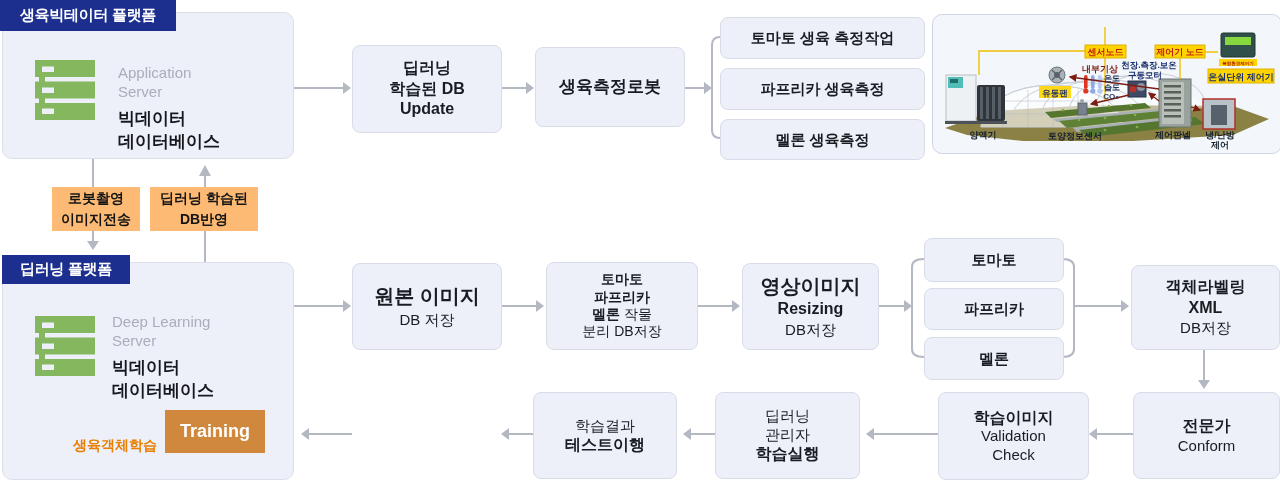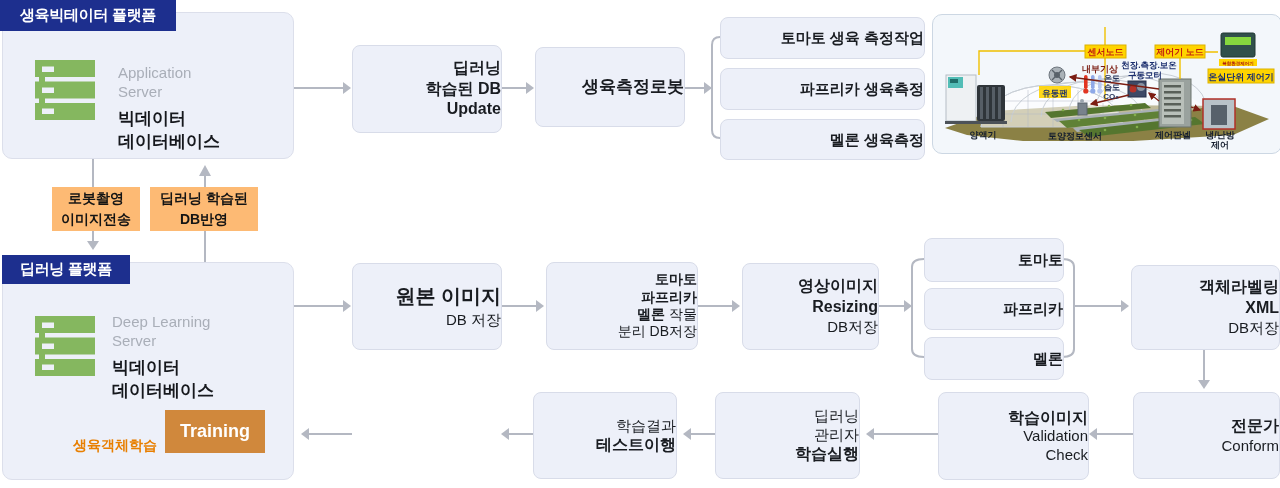--- a/index.html
+++ b/index.html
@@ -3,21 +3,21 @@
 <meta charset="utf-8">
 <style>
   html,body{margin:0;padding:0;background:#fff;}
   .canvas{position:relative;width:1280px;height:488px;background:#ffffff;
           font-family:"Liberation Sans",sans-serif;overflow:hidden;}
   .wires{position:absolute;left:0;top:0;z-index:0;}
   .badge{position:absolute;z-index:3;background:#1d2f8e;color:#fff;font-weight:700;
          font-size:15px;display:flex;align-items:center;justify-content:center;letter-spacing:-0.3px;}
   .panel{position:absolute;z-index:1;background:#edf0f9;border:1px solid #dcdfeb;border-radius:10px;}
   .fbox{position:absolute;z-index:2;background:#edf0f9;border:1px solid #d8dce9;border-radius:8px;
-        display:flex;flex-direction:column;align-items:flex-end;justify-content:center;
+        display:flex;flex-direction:column;align-items:center;justify-content:center;
         text-align:center;color:#191c21;font-size:15px;line-height:1.28;}
   .fbox span{display:block;}
   .fbox .inl{display:inline;}
   .b{font-weight:700;}
   .glabel{position:absolute;z-index:2;background:#fdba74;color:#141414;font-size:14px;font-weight:600;
           line-height:1.5;display:flex;flex-direction:column;align-items:center;justify-content:center;text-align:center;}
   .servcol{position:absolute;z-index:2;}
   .servtype{color:#a9aeb8;font-size:15px;line-height:19px;}
   .servname{color:#16181d;font-size:17px;font-weight:700;line-height:23px;margin-top:4px;}
   .training{position:absolute;z-index:2;background:#d0883c;color:#fff;font-weight:700;font-size:18px;
@@ -294,21 +294,21 @@
     <span class="b" style="font-size:20px;">원본 이미지</span>
     <span>DB 저장</span>
   </div>
   <div class="fbox" style="left:546px;top:262px;width:150px;height:86px;font-size:14px;line-height:1.24;">
     <span class="b">토마토</span>
     <span class="b">파프리카</span>
     <span><span class="inl b">멜론</span><span class="inl"> 작물</span></span>
     <span>분리 DB저장</span>
   </div>
   <div class="fbox" style="left:742px;top:263px;width:135px;height:85px;">
-    <span class="b" style="font-size:16px;">영상이미지</span>
+    <span class="b" style="font-size:20px;">영상이미지</span>
     <span class="b" style="font-size:16px;">Resizing</span>
     <span>DB저장</span>
   </div>
   <div class="fbox" style="left:924px;top:238px;width:138px;height:42px;">
     <span class="b">토마토</span>
   </div>
   <div class="fbox" style="left:924px;top:288px;width:138px;height:40px;">
     <span class="b">파프리카</span>
   </div>
   <div class="fbox" style="left:924px;top:337px;width:138px;height:41px;">

